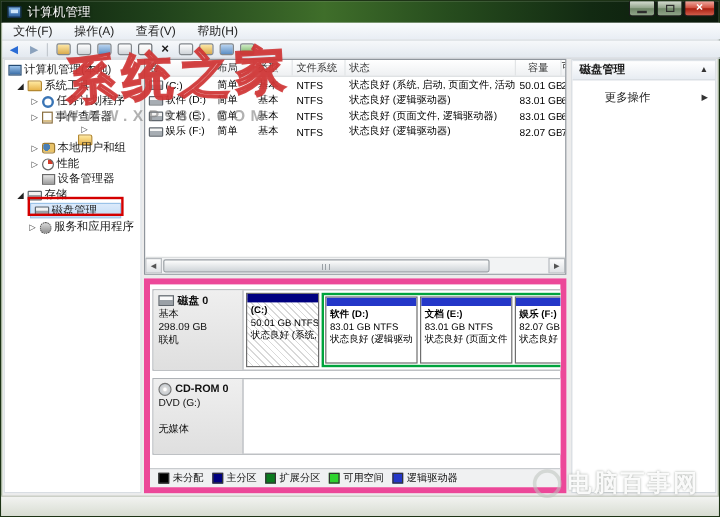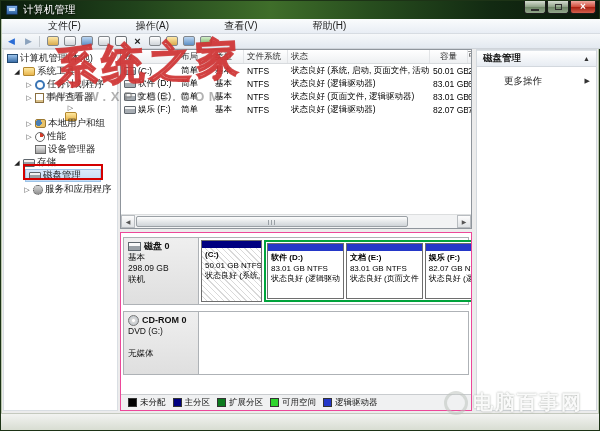--- a/index.html
+++ b/index.html
@@ -23,21 +23,21 @@
     display:flex; align-items:center; justify-content:center; }
   .wbtn-close { width:26px; background:linear-gradient(#f0a9a0,#cf4a38 50%,#a81f10 51%,#d2604e);
     color:#fff; font-size:10px; font-weight:bold; line-height:10px; }
   .glyph-min { width:8px; height:2px; background:#2e2e2e; margin-top:5px; }
   .glyph-max { width:7px; height:6px; border:1px solid #2e2e2e; background:transparent; }
 
   
   .menubar { position:absolute; left:1px; top:18px; width:598px; height:15px;
     background:linear-gradient(#fafcfd,#e8edf4); border-bottom:1px solid #d7dce2;
     display:flex; align-items:center; font-size:10px; color:#1e1e1e; }
-  .menu-item { padding:1px 9px;margin-left:37px; }
+  .menu-item { padding:1px 9px; }
   .toolbar { position:absolute; left:1px; top:33px; width:598px; height:15px;
     background:linear-gradient(#f6f8fa,#e3e9f0); border-bottom:1px solid #cfd4da;
     display:flex; align-items:center; }
   .tbtn { width:15px; height:13px; display:flex; align-items:center; justify-content:center;
     font-size:9px; margin-left:2px; }
   .tb-back { color:#2a6cd5; font-weight:bold; }
   .tb-fwd { color:#8ba2bd; font-weight:bold; }
   .tb-sep { width:1px; height:11px; background:#c3c9cf; margin:0 3px; }
   .gic { width:12px; height:10px; border:1px solid #82878c; border-radius:2px;
     background:linear-gradient(#ffffff,#cfd4d9); }
@@ -46,21 +46,21 @@
   .gic-doc { background:linear-gradient(#ffffff,#e9e9e9); border-color:#6d7277; }
   .gic-green { background:linear-gradient(#d2eec9,#6fae5b); }
   .tb-x { color:#1a1a1a; font-weight:bold; font-size:11px; }
 
   
   .tree-pane { position:absolute; left:2px; top:48px; width:115px; height:362px;
     background:#fff; border:1px solid #d9dee3; font-size:9.5px; color:#1a1a1a; overflow:hidden; }
   .list-pane { position:absolute; left:119px; top:48px; width:352px; height:180px;
     background:#fff; border:1px solid #8f959c; overflow:hidden; }
   .graph-pane { position:absolute; left:119px; top:231px; width:352px; height:179px;
-    background:#fff; border:1px solid #ec4899; overflow:hidden; }
+    background:#fff; border:5px solid #ec4899; overflow:hidden; }
   .actions-pane { position:absolute; left:475px; top:48px; width:121px; height:362px;
     background:#fff; border:1px solid #d4d9de; overflow:hidden; }
 
   
   .ti { position:absolute; left:0; width:100%; height:13px; display:flex; align-items:center; white-space:nowrap; }
   .tw { width:10px; font-size:7px; color:#444; text-align:center; flex:none; }
   .tw.open { color:#222; }
   .tl { margin-left:2px; overflow:hidden; }
   .fi { flex:none; margin-left:1px; }
   .fi-computer { width:11px; height:9px; background:linear-gradient(#9cc4ec,#3a6ea8); border:1px solid #234a73; }

